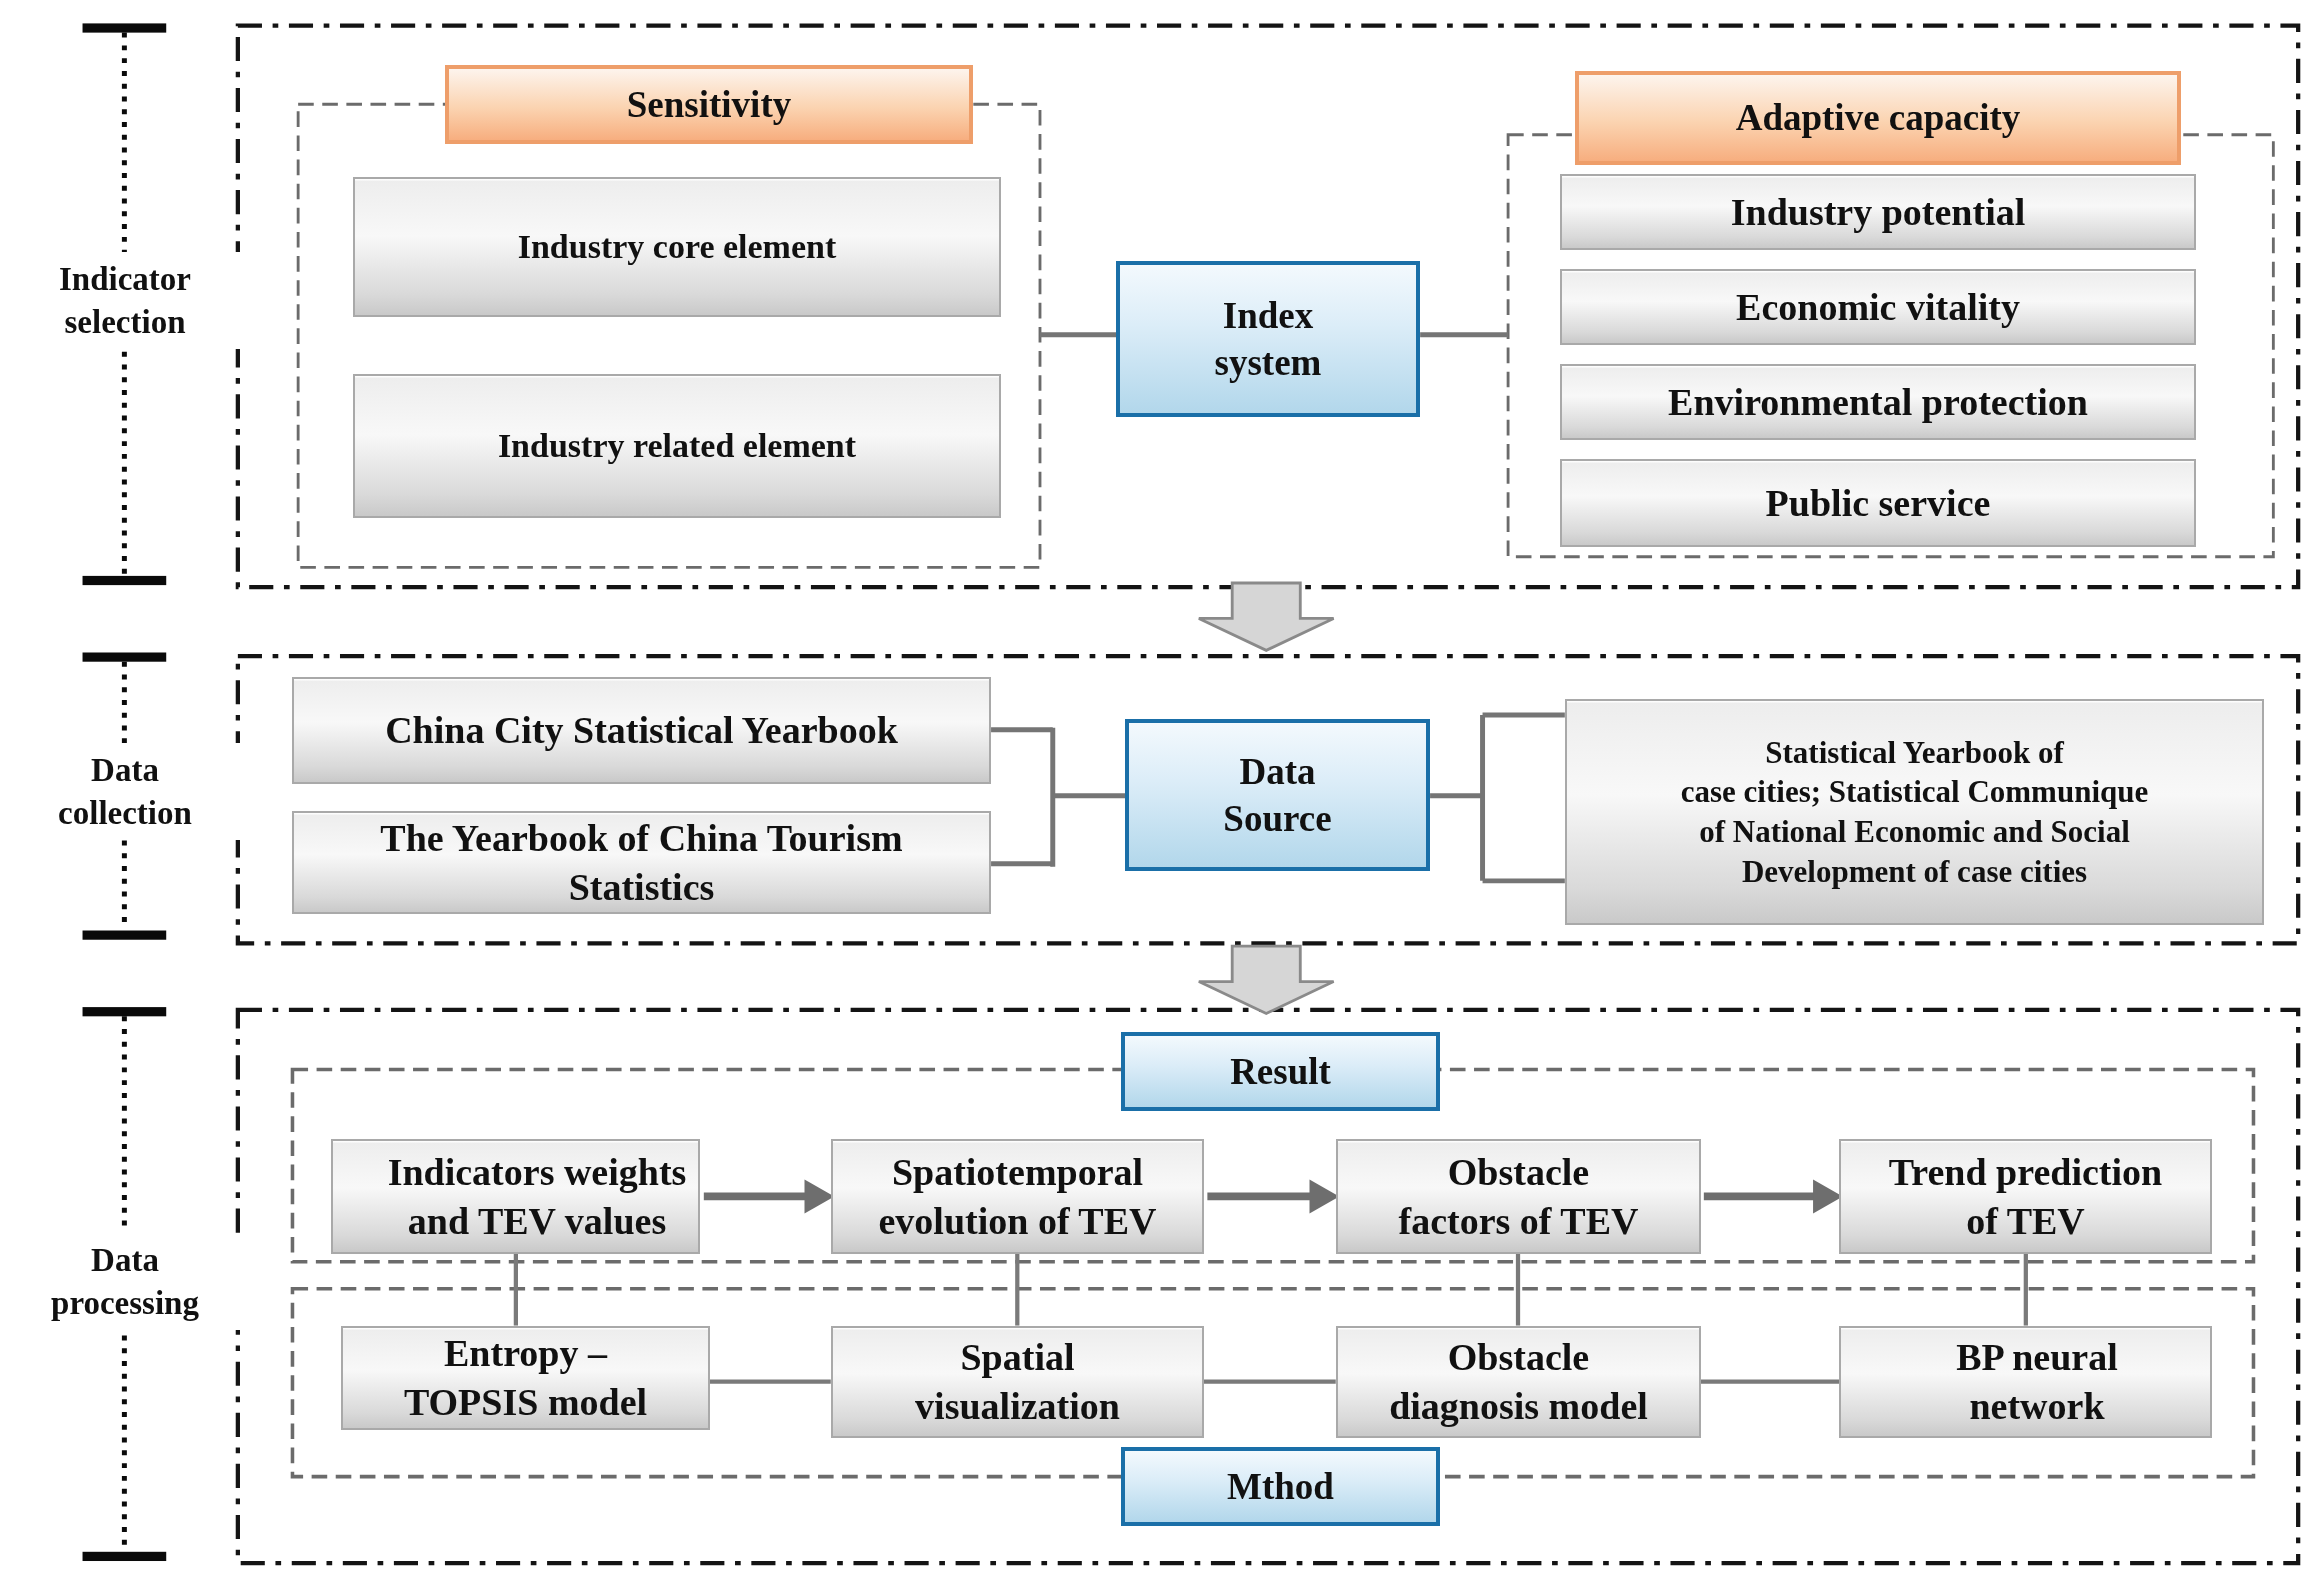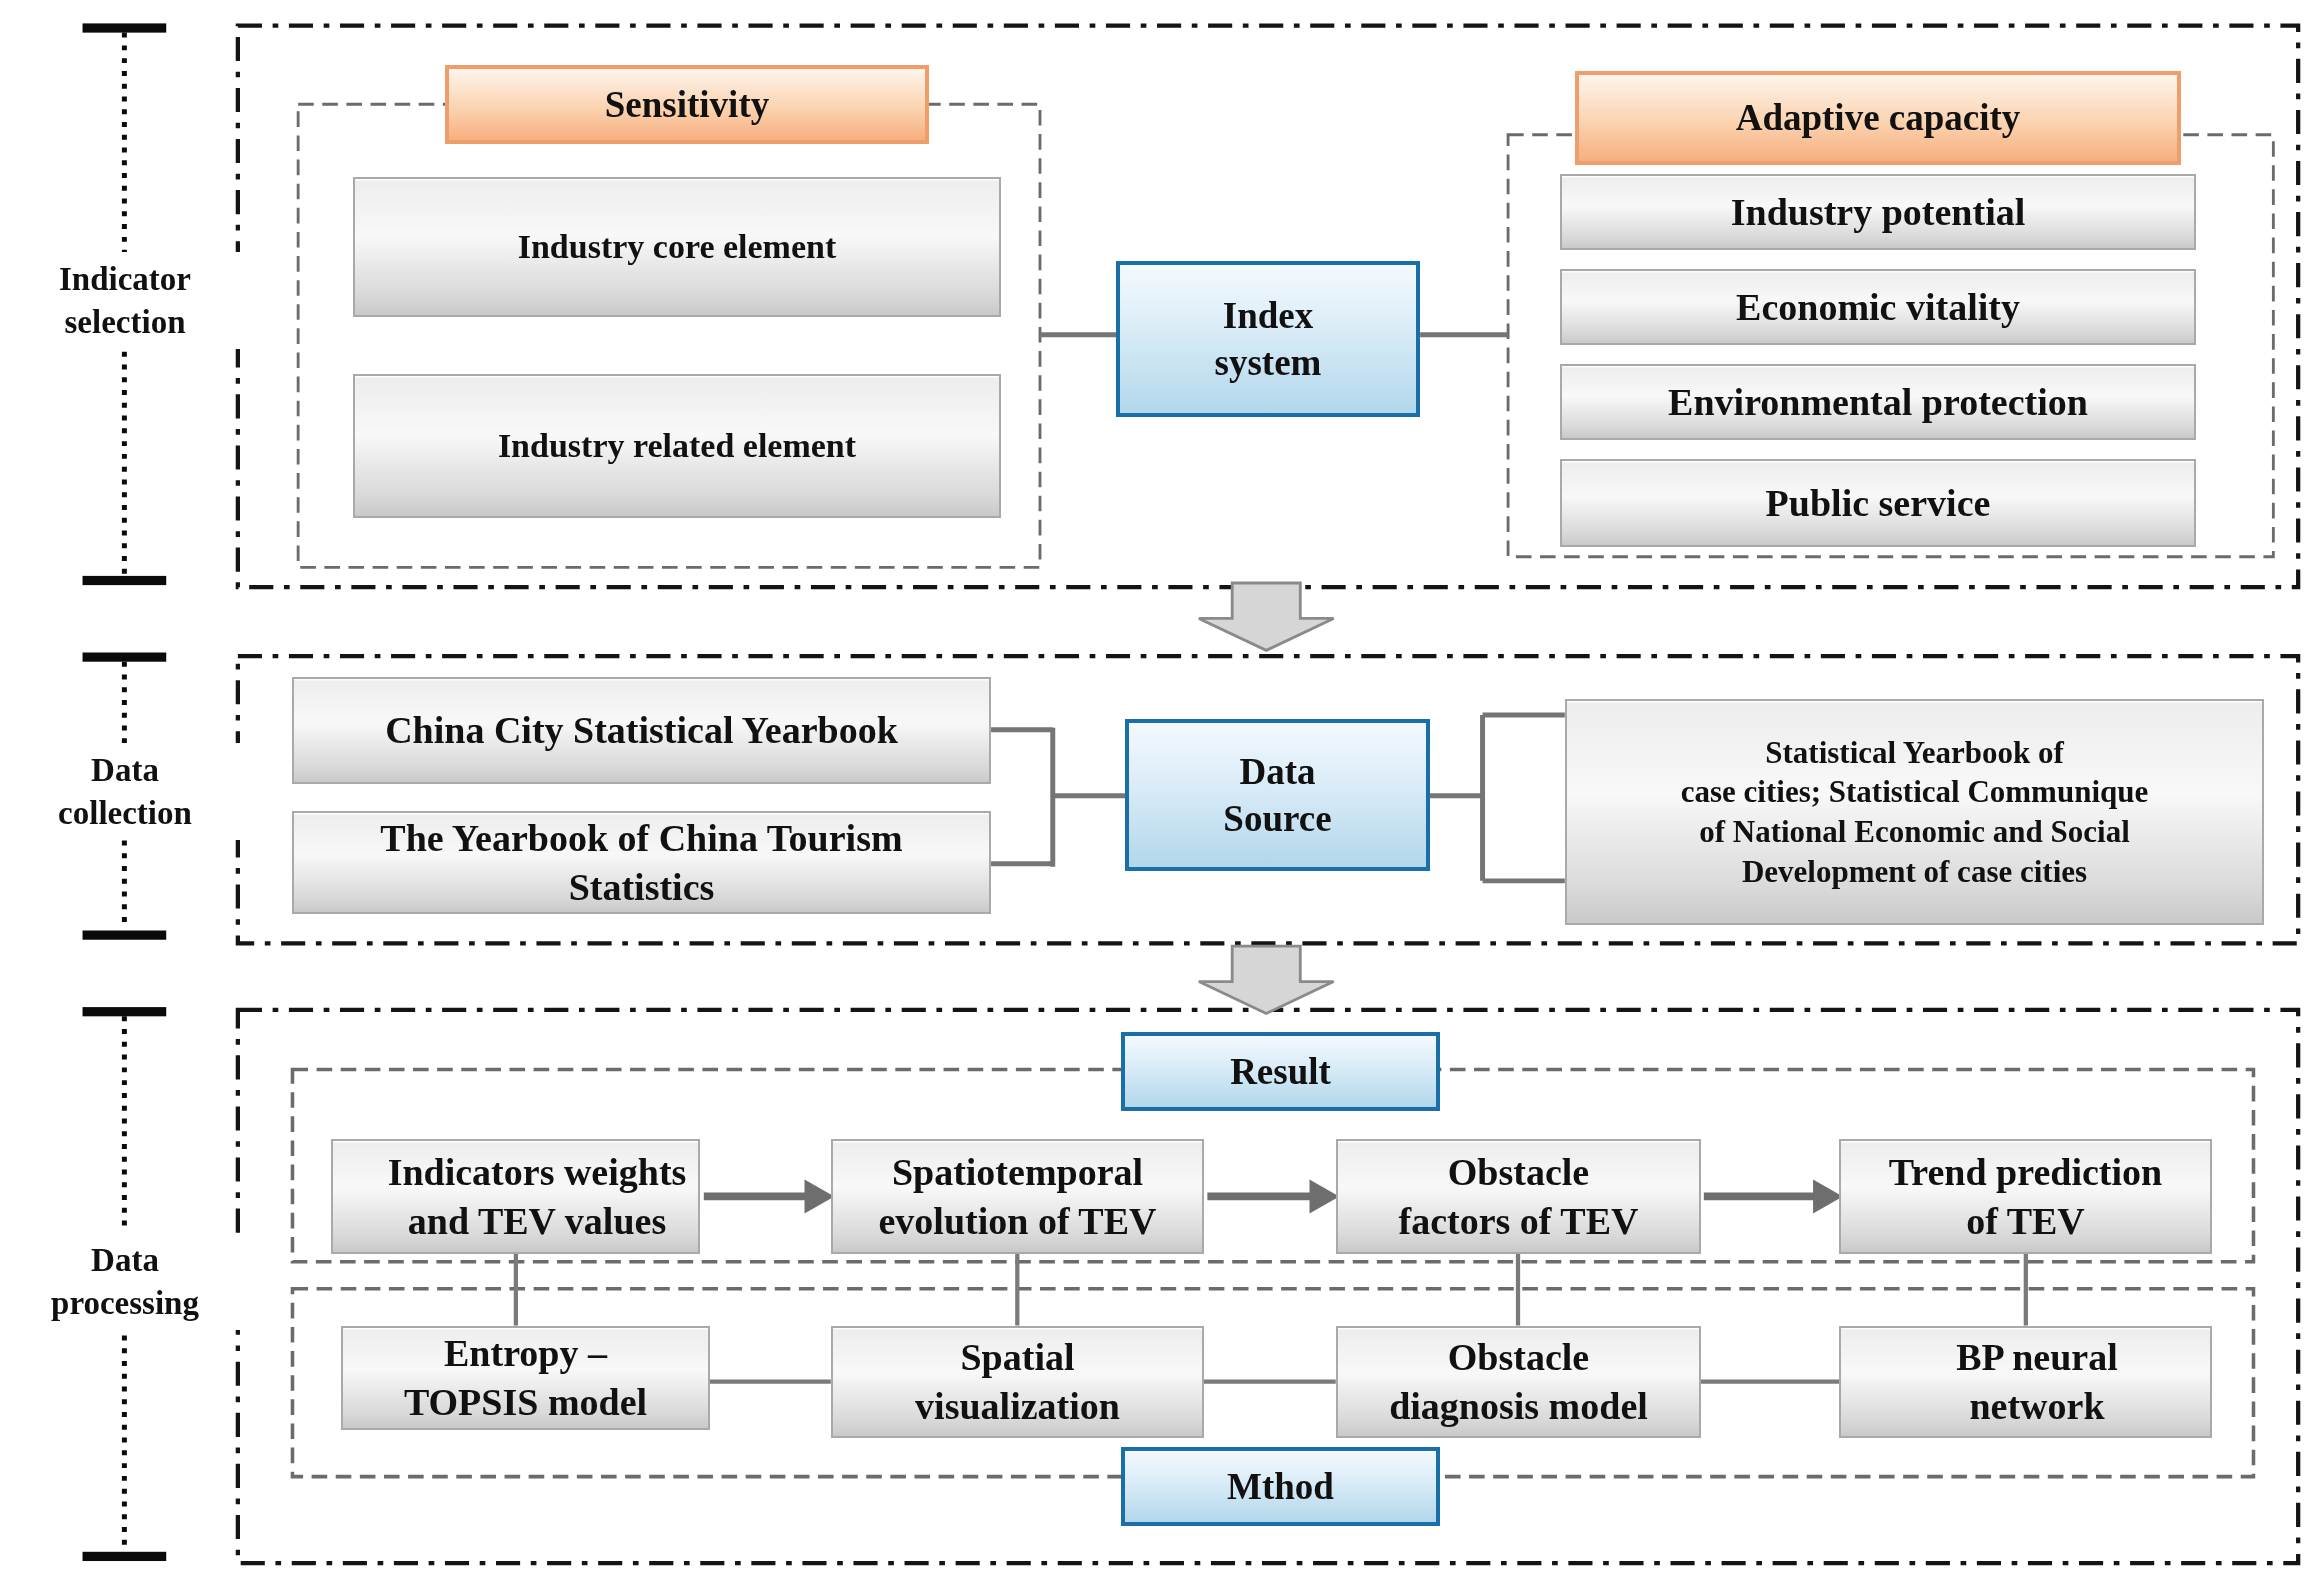--- a/index.html
+++ b/index.html
@@ -116,21 +116,21 @@
     </g>
   </svg>
 
   <div class="bracket-label" style="top:252px;">Indicator
 selection</div>
   <div class="bracket-label" style="top:743px;">Data
 collection</div>
   <div class="bracket-label" style="top:1233px;">Data
 processing</div>
 
-  <div class="box obox" style="left:445px;top:65px;width:484px;height:79px;">Sensitivity</div>
+  <div class="box obox" style="left:445px;top:65px;width:528px;height:79px;">Sensitivity</div>
   <div class="box gbox" style="left:353px;top:177px;width:648px;height:140px;font-size:34px;">Industry core element</div>
   <div class="box gbox" style="left:353px;top:374px;width:648px;height:144px;font-size:34px;">Industry related element</div>
   <div class="box bbox" style="left:1116px;top:261px;width:304px;height:156px;">Index
 system</div>
   <div class="box obox" style="left:1575px;top:71px;width:606px;height:94px;">Adaptive capacity</div>
   <div class="box gbox" style="left:1560px;top:174px;width:636px;height:76px;">Industry potential</div>
   <div class="box gbox" style="left:1560px;top:269px;width:636px;height:76px;">Economic vitality</div>
   <div class="box gbox" style="left:1560px;top:364px;width:636px;height:76px;">Environmental protection</div>
   <div class="box gbox" style="left:1560px;top:459px;width:636px;height:88px;">Public service</div>
 

